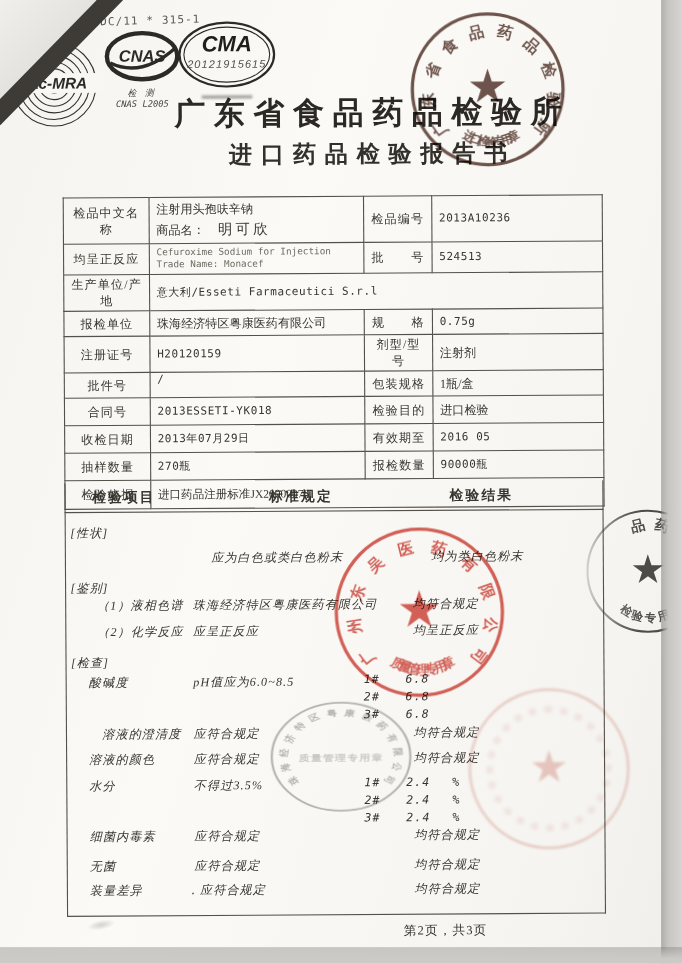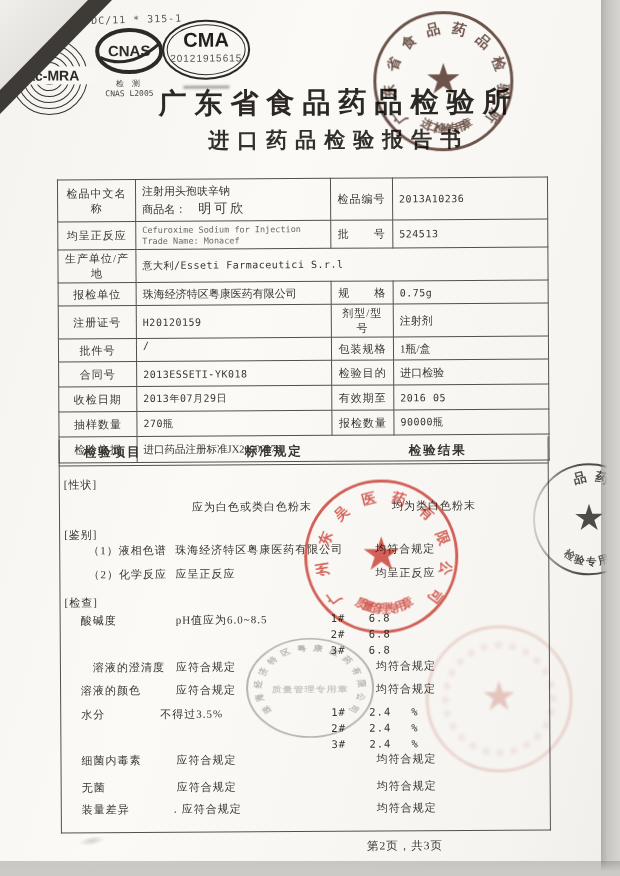--- a/index.html
+++ b/index.html
@@ -16,21 +16,21 @@
   .doc-code{position:absolute;left:72px;top:13px;font-family:"DejaVu Sans Mono","Liberation Mono",monospace;
             font-size:10px;color:#5c5852;transform:rotate(-1.2deg);letter-spacing:1px;}
   .title1{position:absolute;left:140px;top:84px;width:400px;text-align:center;
           font-size:28px;font-weight:bold;letter-spacing:8px;color:#2c2925;}
   .title2{position:absolute;left:170px;top:126px;width:340px;text-align:center;
           font-size:21px;font-weight:bold;letter-spacing:8px;color:#33302b;}
   .report-no{position:absolute;left:64px;top:152px;font-size:12px;letter-spacing:1px;}
   .report-no .num{font-family:"DejaVu Sans Mono","Liberation Mono",monospace;font-size:11px;margin-left:10px;letter-spacing:1px;}
 
   
-  .logo{position:absolute;}
+  .logo{position:absolute;font-style:italic;}
   .logo-ilac{left:4px;top:34px;width:94px;height:82px;}
   .logo-cnas{left:96px;top:26px;width:70px;height:72px;text-align:center;}
   .cnas-sub{font-size:8px;color:#4a463f;letter-spacing:3px;line-height:10px;}
   .cnas-sub2{font-size:8px;color:#4a463f;font-family:"DejaVu Sans Mono","Liberation Mono",monospace;letter-spacing:0;}
   .logo-cma{left:162px;top:18px;width:92px;height:70px;text-align:center;}
   .cma-smudge{margin:1px auto 0;width:46px;height:3px;background:rgba(40,38,35,.4);filter:blur(.8px);}
 
   
   table.info{position:absolute;left:58px;top:178px;width:490px;border-collapse:collapse;
              font-size:11px;table-layout:fixed;}
@@ -43,21 +43,21 @@
   .v-big{font-size:13px;letter-spacing:3px;margin-left:12px;}
 
   
   .res-header{position:absolute;left:58px;top:438px;width:488px;height:26px;
               border-left:1px solid #55504a;border-right:1px solid #55504a;border-bottom:1px solid #55504a;
               font-size:12.5px;font-weight:bold;letter-spacing:2px;}
   .res-header span{position:absolute;top:5px;}
   .res-body{position:absolute;left:58px;top:465px;width:488px;height:366px;
             border-left:1px solid #55504a;border-right:1px solid #55504a;border-bottom:1px solid #55504a;
             font-size:11px;}
-  .res-body div{position:absolute;white-space:nowrap;letter-spacing:1px;}
+  .res-body div{position:absolute;white-space:nowrap;letter-spacing:1px;font-style:italic;}
   .t-sec{letter-spacing:2px;}
   .t-num{font-family:"DejaVu Sans Mono","Liberation Mono",monospace;font-size:10.5px;}
 
   .footer{position:absolute;left:364px;top:839px;font-size:11.5px;letter-spacing:1px;}
   .smudge{position:absolute;left:76px;top:835px;width:26px;height:9px;opacity:.3;
           background:radial-gradient(ellipse at center,#77736c 0%,rgba(120,115,108,0) 70%);
           transform:rotate(-10deg);}
 
   
   .stamp{position:absolute;mix-blend-mode:multiply;z-index:5;}
@@ -240,21 +240,21 @@
 
         <div class="t-item" style="top:194px;left:32px">溶液的澄清度</div>
         <div class="t-std" style="top:194px;left:115px">应符合规定</div>
         <div class="t-res" style="top:194px;left:315px">均符合规定</div>
 
         <div class="t-item" style="top:217px;left:20px">溶液的颜色</div>
         <div class="t-std" style="top:217px;left:115px">应符合规定</div>
         <div class="t-res" style="top:217px;left:315px">均符合规定</div>
 
         <div class="t-item" style="top:241px;left:20px">水分</div>
-        <div class="t-std" style="top:241px;left:99px">不得过3.5%</div>
+        <div class="t-std" style="top:241px;left:115px">不得过3.5%</div>
         <div class="t-num" style="top:241px;left:270px">1#</div>
         <div class="t-num" style="top:241px;left:308px">2.4</div>
         <div class="t-num" style="top:241px;left:350px">%</div>
         <div class="t-num" style="top:257px;left:270px">2#</div>
         <div class="t-num" style="top:257px;left:308px">2.4</div>
         <div class="t-num" style="top:257px;left:350px">%</div>
         <div class="t-num" style="top:273px;left:270px">3#</div>
         <div class="t-num" style="top:273px;left:308px">2.4</div>
         <div class="t-num" style="top:273px;left:350px">%</div>
 

